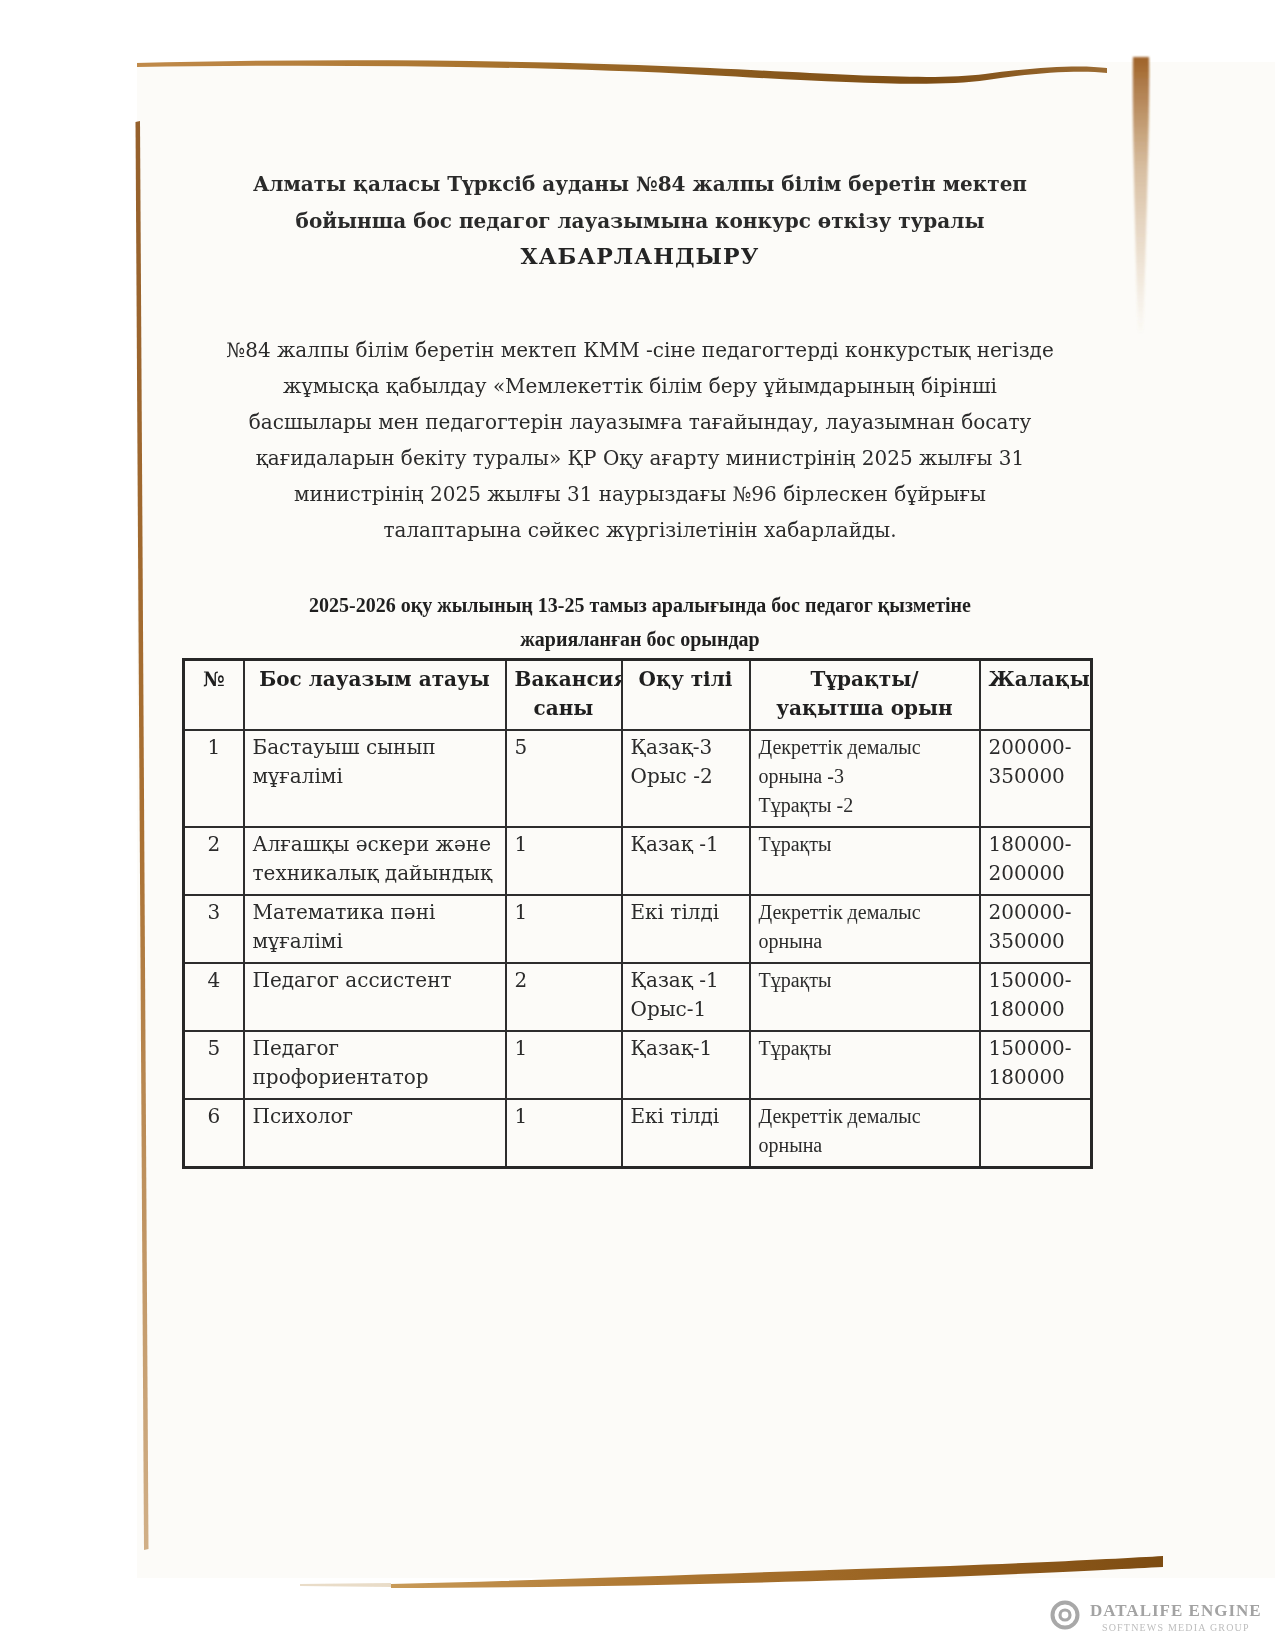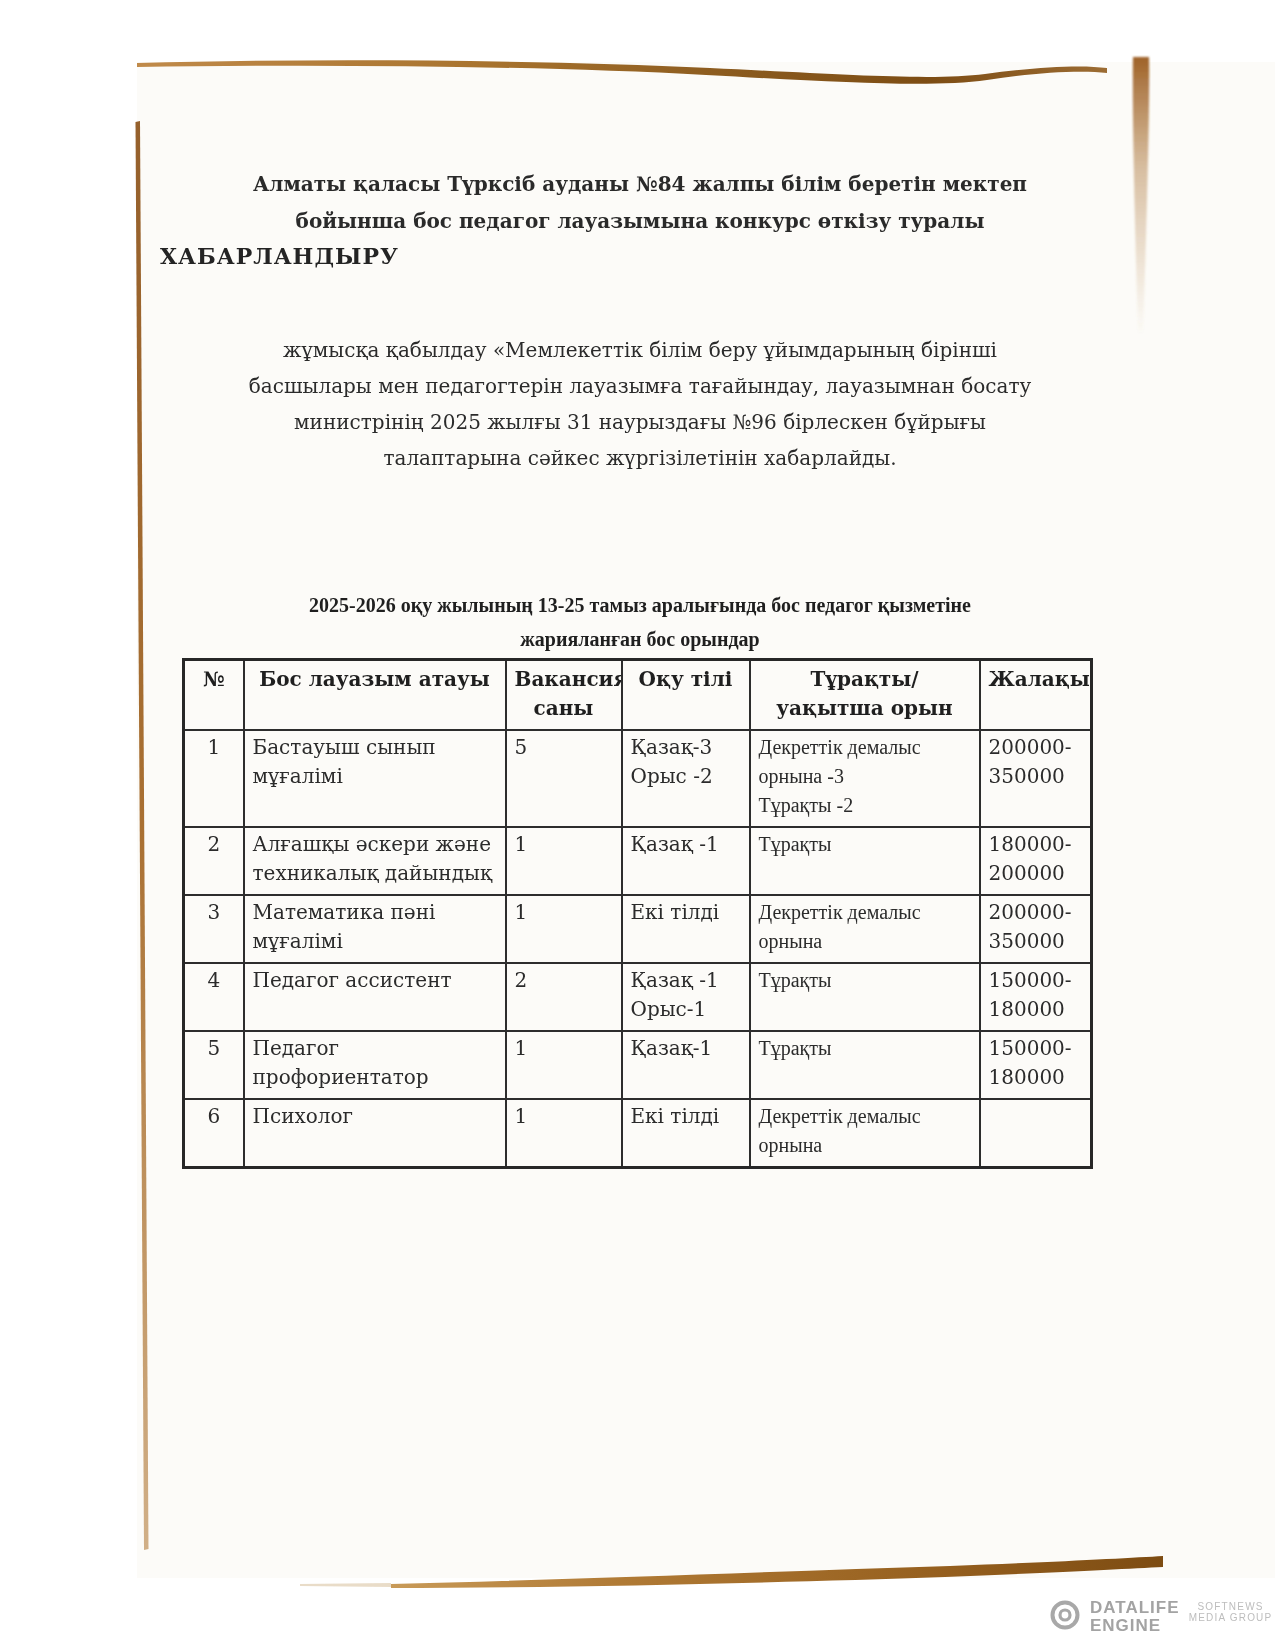--- a/index.html
+++ b/index.html
@@ -17,21 +17,21 @@
   .content{position:absolute;left:0;top:0;width:1275px;height:1564px;}
 
   .title-block{
     position:absolute;left:160px;top:166px;width:960px;
     text-align:center;font-weight:bold;font-size:20px;line-height:37px;
     color:#2a2a2a;
   }
   .title-line{display:block;}
   .announcement{
     position:absolute;left:160px;top:243px;width:960px;
-    font-weight:bold;font-size:22px;letter-spacing:1px;
+    text-align:center;font-weight:bold;font-size:22px;letter-spacing:1px;
     color:#242424;
   }
   .paragraph{
     position:absolute;left:120px;top:332px;width:1040px;
     text-align:center;font-size:20px;line-height:36px;color:#2b2b2b;
   }
   .para-line{display:block;}
   .caption{
     position:absolute;left:160px;top:588px;width:960px;
     text-align:center;font-weight:bold;font-size:20px;line-height:34px;
@@ -61,21 +61,21 @@
   td.c-count{padding-left:10px;}
   td.c-lang{padding-left:16px;}
   td.c-place{padding-left:12px;font-family:Liberation Serif, serif;}
   td.c-salary{padding-left:12px;}
 
   .watermark{
     position:absolute;left:1048px;top:1598px;
     display:flex;align-items:center;gap:8px;
     font-family:"Liberation Sans","DejaVu Sans",sans-serif;
   }
-  .wm-text{display:flex;flex-direction:row;}
+  .wm-text{display:flex;flex-direction:column;font-family:Liberation Serif, serif;}
   .wm-brand{font-size:17px;font-weight:bold;color:#a3a3a3;letter-spacing:1px;line-height:18px;}
   .wm-sub{font-size:10px;color:#bdbdbd;letter-spacing:1.2px;line-height:11px;margin-top:2px;text-align:center;}
 </style>
 </head>
 <body>
 
 <div class="paper"></div>
 
 <svg class="artifacts" viewBox="0 0 1275 1650" xmlns="http://www.w3.org/2000/svg">
   <defs>
@@ -116,22 +116,24 @@
 <div class="content">
 
   <div class="title-block">
     <span class="title-line">Алматы қаласы Түрксіб ауданы №84 жалпы білім беретін мектеп</span>
     <span class="title-line">бойынша бос педагог лауазымына конкурс өткізу туралы</span>
   </div>
 
   <div class="announcement">ХАБАРЛАНДЫРУ</div>
 
   <div class="paragraph">
+    <span class="para-line">№84 жалпы білім беретін мектеп КММ -сіне педагогтерді конкурстық негізде</span>
     <span class="para-line">жұмысқа қабылдау «Мемлекеттік білім беру ұйымдарының бірінші</span>
     <span class="para-line">басшылары мен педагогтерін лауазымға тағайындау, лауазымнан босату</span>
+    <span class="para-line">қағидаларын бекіту туралы» ҚР Оқу ағарту министрінің 2025 жылғы 31</span>
     <span class="para-line">министрінің 2025 жылғы 31 наурыздағы №96 бірлескен бұйрығы</span>
     <span class="para-line">талаптарына сәйкес жүргізілетінін хабарлайды.</span>
   </div>
 
   <div class="caption">
     <span class="caption-line">2025-2026 оқу жылының 13-25 тамыз аралығында бос педагог қызметіне</span>
     <span class="caption-line">жарияланған бос орындар</span>
   </div>
 
   <table class="vacancies">

